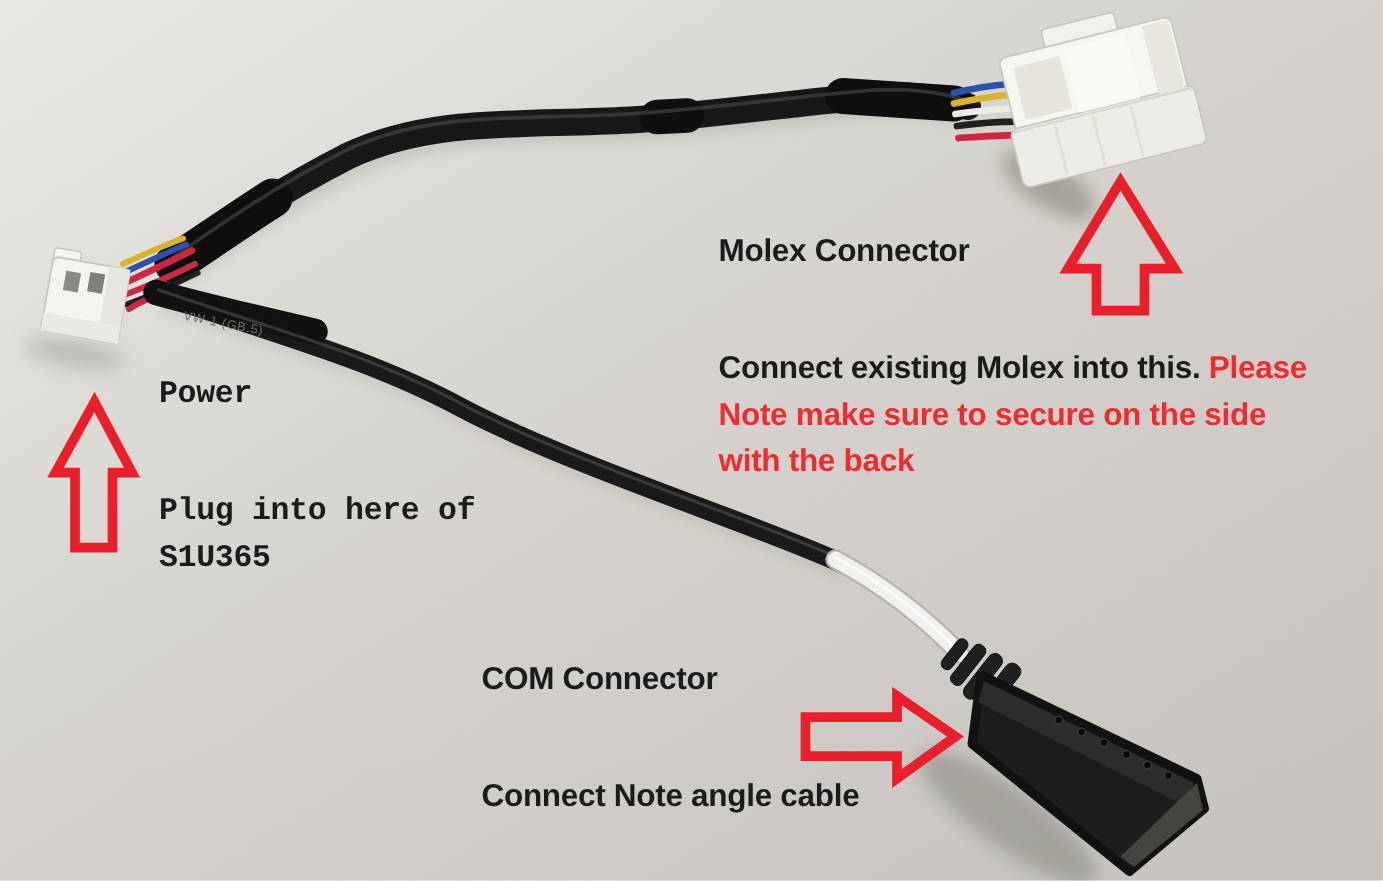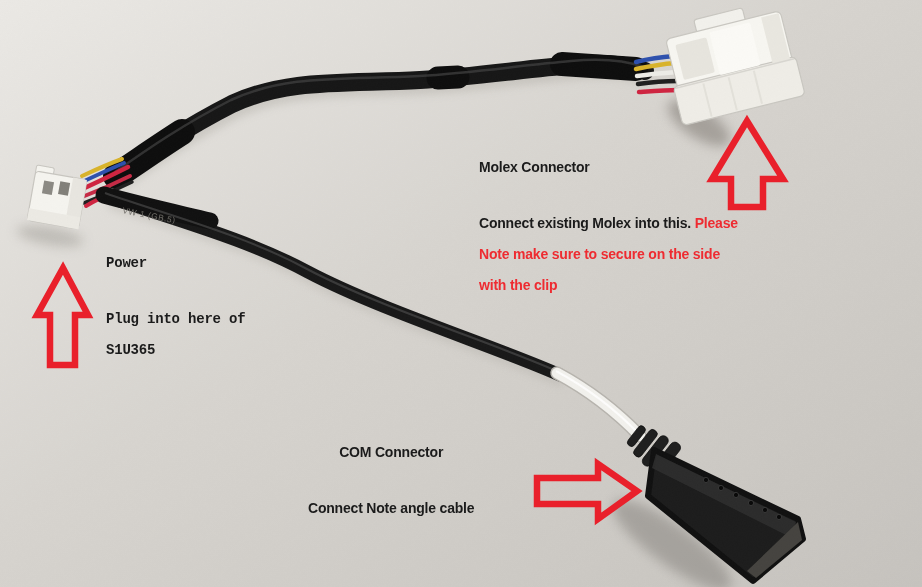--- a/index.html
+++ b/index.html
@@ -3,24 +3,24 @@
 <meta charset="utf-8">
 <style>
   html,body{margin:0;padding:0;background:#e8e6e3;}
   .stage{
     position:relative;width:922px;height:587px;overflow:hidden;
     font-family:"Liberation Sans","DejaVu Sans",sans-serif;
   }
   .stage svg{position:absolute;left:0;top:0;}
   .annot{
     position:absolute;z-index:5;
-    font-weight:bold;font-size:14px;line-height:31px;
+    font-weight:bold;font-size:21px;line-height:31px;
     letter-spacing:-0.2px;color:#1b1b1b;white-space:nowrap;
   }
-  .annot .para{margin-top:25px;}
+  .annot .para{margin-top:47px;}
   .annot .red{color:#ee2b31;}
 </style>
 </head>
 <body>
 
 <div class="stage">
 
   <svg width="922" height="587" viewBox="0 0 922 587">
     <defs>
       <linearGradient id="bg" x1="0" y1="0" x2="1" y2="1">
@@ -133,32 +133,32 @@
     <path d="M 63 268 L 88 315 L 75 315 L 75 365 L 50 365 L 50 315 L 37 315 Z" fill="none" stroke-width="6.5" stroke-linejoin="miter" stroke="#e9202b"></path>
     <path d="M 637 491 L 598 519 L 598 504 L 537 504 L 537 478 L 598 478 L 598 464 Z" fill="none" stroke-width="6.5" stroke-linejoin="miter" stroke="#e9202b"></path>
   </svg>
 
   <div class="annot" style="left:479px;top:152px;">
     <div>Molex Connector</div>
     <div class="para">
       <span>Connect existing Molex into this.</span>
       <span class="red">Please</span><br>
       <span class="red">Note make sure to secure on the side</span><br>
-      <span class="red">with the clip</span>
+      <span class="red">with the back</span>
     </div>
   </div>
 
   <div class="annot" style="left:106px;top:248px;font-family:Liberation Mono, monospace;">
     <div>Power</div>
     <div class="para">
       <span>Plug into here of</span><br>
       <span>S1U365</span>
     </div>
   </div>
 
-  <div class="annot" style="left:308px;top:437px;text-align:center;">
+  <div class="annot" style="left:321px;top:437px;">
     <div>COM Connector</div>
     <div class="para">
       <span>Connect Note angle cable</span><br>
     </div>
   </div>
 
 </div>
 
 </body></html>

